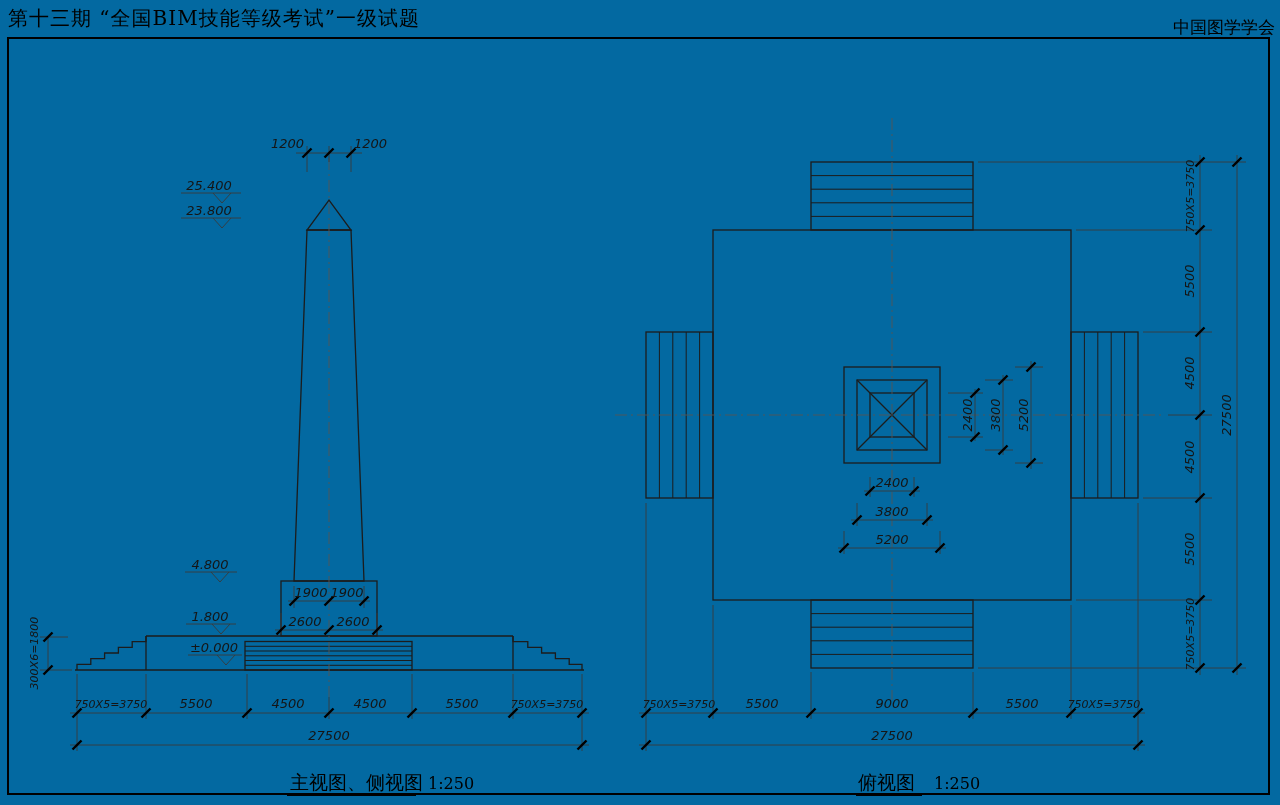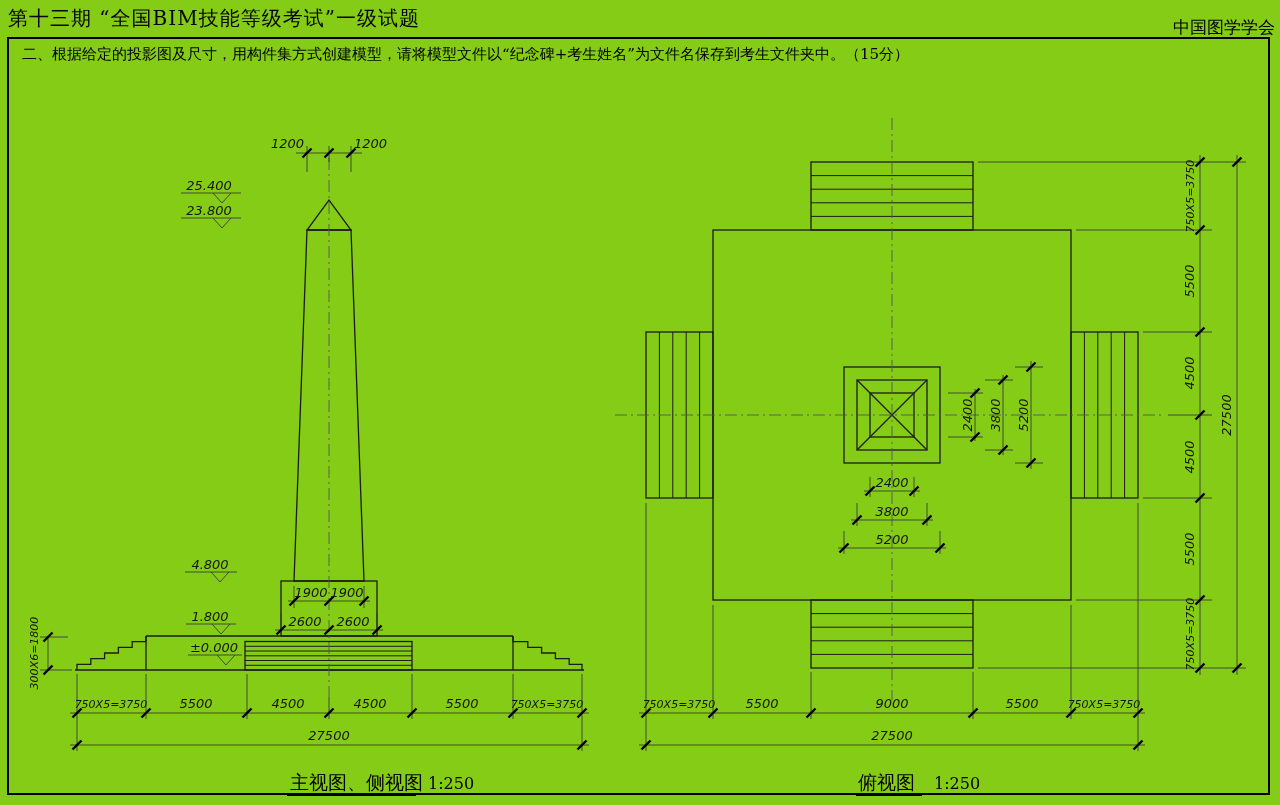--- a/index.html
+++ b/index.html
@@ -1,16 +1,16 @@
 <!DOCTYPE html>
 <html><head>
 <meta charset="utf-8">
 <style>
   html,body{margin:0;padding:0;background:#fff;}
-  .sheet{position:relative;width:1280px;height:805px;background:#84cc16;overflow:hidden;
+  .sheet{position:relative;width:1280px;height:805px;background:#0369a1;overflow:hidden;
          font-family:"DejaVu Serif", serif;color:#000;}
   .title-left{position:absolute;left:8px;top:5px;font-size:20px;letter-spacing:1px;white-space:nowrap;}
   .title-right{position:absolute;right:5px;top:16px;font-size:17px;white-space:nowrap;}
   .frame{position:absolute;left:7px;top:37px;width:1263px;height:758px;border:2px solid #000;box-sizing:border-box;}
   .instruction{position:absolute;left:22px;top:45px;font-size:15px;white-space:nowrap;}
   svg.draw{position:absolute;left:0;top:0;}
   .o{fill:none;stroke:#1c1c1c;stroke-width:1.3;}
   .t{fill:none;stroke:#1c1c1c;stroke-width:1;}
   .d{fill:none;stroke:#3a3a3a;stroke-width:0.9;}
   .k{stroke:#000;stroke-width:2.4;}
@@ -21,21 +21,20 @@
   text.scl{font-size:16px;font-family:"DejaVu Serif",serif;fill:#000;}
   .ul{stroke:#000;stroke-width:2;}
 </style>
 </head>
 <body>
 
 <div class="sheet">
   <div class="title-left">第十三期 “全国BIM技能等级考试”一级试题</div>
   <div class="title-right">中国图学学会</div>
   <div class="frame"></div>
-  <div class="instruction">二、根据给定的投影图及尺寸，用构件集方式创建模型，请将模型文件以“纪念碑+考生姓名”为文件名保存到考生文件夹中。（15分）</div>
 
   <svg class="draw" width="1280" height="805" viewBox="0 0 1280 805">
 
     <g>
       <g>
         <line class="o" x1="75" y1="670" x2="584" y2="670"></line>
         <polyline class="o" points="77,670 77,664.3 90.8,664.3 90.8,658.7 104.6,658.7 104.6,653 118.4,653 118.4,647.3 132.2,647.3 132.2,641.7 146,641.7 146,636"></polyline>
         <polyline class="o" points="513,636 513,641.7 527.8,641.7 527.8,647.3 541.6,647.3 541.6,653 555.4,653 555.4,658.7 569.2,658.7 569.2,664.3 582,664.3 582,670"></polyline>
         <line class="o" x1="146" y1="636" x2="513" y2="636"></line>
         <line class="o" x1="146" y1="636" x2="146" y2="670"></line>

